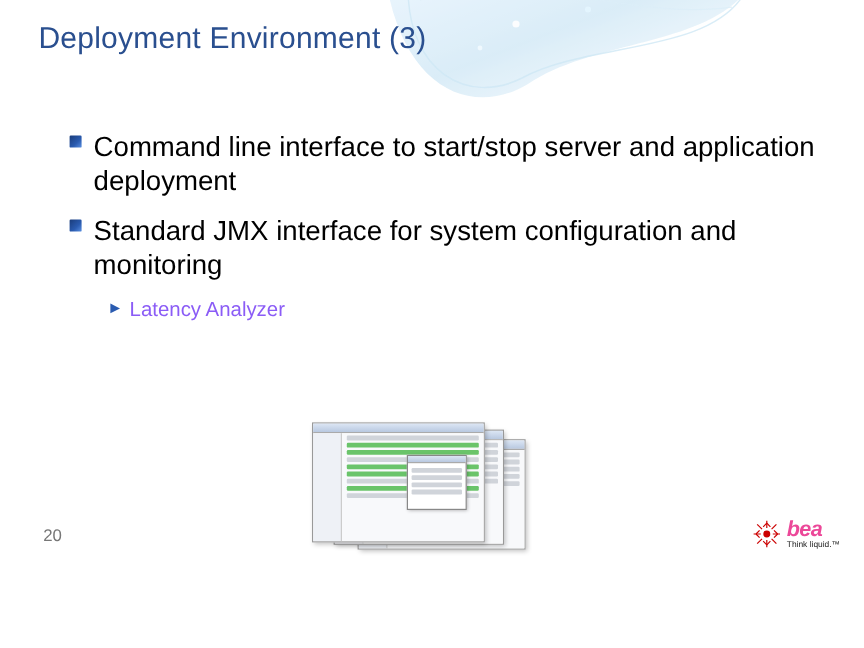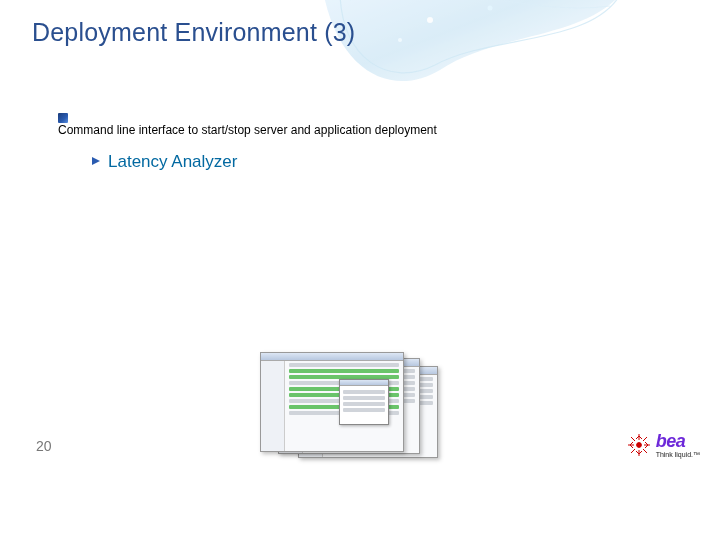--- a/index.html
+++ b/index.html
@@ -2,42 +2,42 @@
 <html><head>
 <meta charset="utf-8">
 <style>
   * { margin: 0; padding: 0; box-sizing: border-box; }
   html, body { width: 720px; height: 540px; font-family: Arial, Helvetica, sans-serif; background: #fff; overflow: hidden; }
   .slide { position: relative; width: 720px; height: 468px; background: #ffffff; }
   
   .swirl { position: absolute; top: -40px; right: 80px; width: 360px; height: 180px; pointer-events: none; opacity: 0.55; }
   .title { position: absolute; top: 18px; left: 32px; color: #2a4f8f; font-size: 25px; line-height: 1.18; font-weight: 400; letter-spacing: 0.2px; }
   .body { position: absolute; top: 108px; left: 58px; right: 40px; }
-  .b1 { display: flex; align-items: flex-start; margin-bottom: 14px; font-size: 12px; line-height: 1.22; color: #000; flex-direction: column; }
+  .b1 { display: flex; align-items: flex-start; margin-bottom: 14px; font-size: 23px; line-height: 1.22; color: #000; }
   .b1 .mark { flex: 0 0 auto; width: 10px; height: 10px; margin-top: 5px; margin-right: 10px; background: linear-gradient(135deg, #1a3c7a 0%, #2a5bb0 60%, #5a8fe0 100%); border-radius: 1px; }
   .b1 .txt { flex: 1 1 auto; }
-  .b2 { display: flex; align-items: flex-start; margin: 6px 0 0 34px; font-size: 17px; color: #0369a1; }
+  .b2 { display: flex; align-items: flex-start; margin: 6px 0 0 34px; font-size: 17px; color: #8b5cf6; }
   .b2 .mark { flex: 0 0 auto; width: 0; height: 0; margin-top: 5px; margin-right: 8px; border-left: 8px solid #2a5bb0; border-top: 4px solid transparent; border-bottom: 4px solid transparent; }
   
   .thumbs { position: absolute; top: 352px; left: 260px; width: 220px; height: 120px; }
   .win { position: absolute; background: #fff; border: 1px solid #999; box-shadow: 2px 2px 4px rgba(0,0,0,0.25); }
   .win .tb { height: 8px; background: linear-gradient(#dce6f4, #b8c8e0); border-bottom: 1px solid #aaa; }
   .win .side { position: absolute; top: 8px; left: 0; bottom: 0; width: 24px; background: #eef1f6; border-right: 1px solid #ccc; }
   .win .main { position: absolute; top: 8px; left: 24px; right: 0; bottom: 0; background: #f8f9fb; }
   .row { height: 4px; margin: 2px 4px; border-radius: 1px; }
   .g { background: #6ac46a; }
   .gr { background: #d0d4da; }
   .dlg { position: absolute; background: #fff; border: 1px solid #888; box-shadow: 1px 1px 3px rgba(0,0,0,0.3); }
   
   .pagenum { position: absolute; bottom: 14px; left: 36px; font-size: 14px; color: #777; }
   .logo { position: absolute; bottom: 10px; right: 20px; display: flex; align-items: center; gap: 4px; }
   .burst { width: 26px; height: 26px; position: relative; }
   .burst svg { width: 26px; height: 26px; }
   .logotext { display: flex; flex-direction: column; align-items: flex-start; line-height: 1; }
-  .bea { font-size: 18px; font-weight: 800; color: #6d28d9; font-style: italic; letter-spacing: -0.5px; }
+  .bea { font-size: 18px; font-weight: 800; color: #ec4899; font-style: italic; letter-spacing: -0.5px; }
   .tag { font-size: 7px; color: #222; margin-top: 1px; }
 </style>
 </head>
 <body>
 
 <div class="slide">
 
   <svg class="swirl" viewBox="0 0 360 180">
     <defs>
       <linearGradient id="sw" x1="0" y1="0" x2="1" y2="1">
@@ -55,20 +55,24 @@
   </svg>
 
   <div class="title">
     <span>Deployment Environment (3)</span><br>
   </div>
 
   <div class="body">
     <div class="b1">
       <span class="mark"></span>
       <span class="txt">Command line interface to start/stop server and application deployment</span>
+    </div>
+    <div class="b1">
+      <span class="mark"></span>
+      <span class="txt">Standard JMX interface for system configuration and monitoring</span>
     </div>
     <div class="b2">
       <span class="mark"></span>
       <span class="txt">Latency Analyzer</span>
     </div>
   </div>
 
   <div class="thumbs">
     <div class="win" style="top:14px; left:38px; width:140px; height:92px;">
       <div class="tb"></div>

